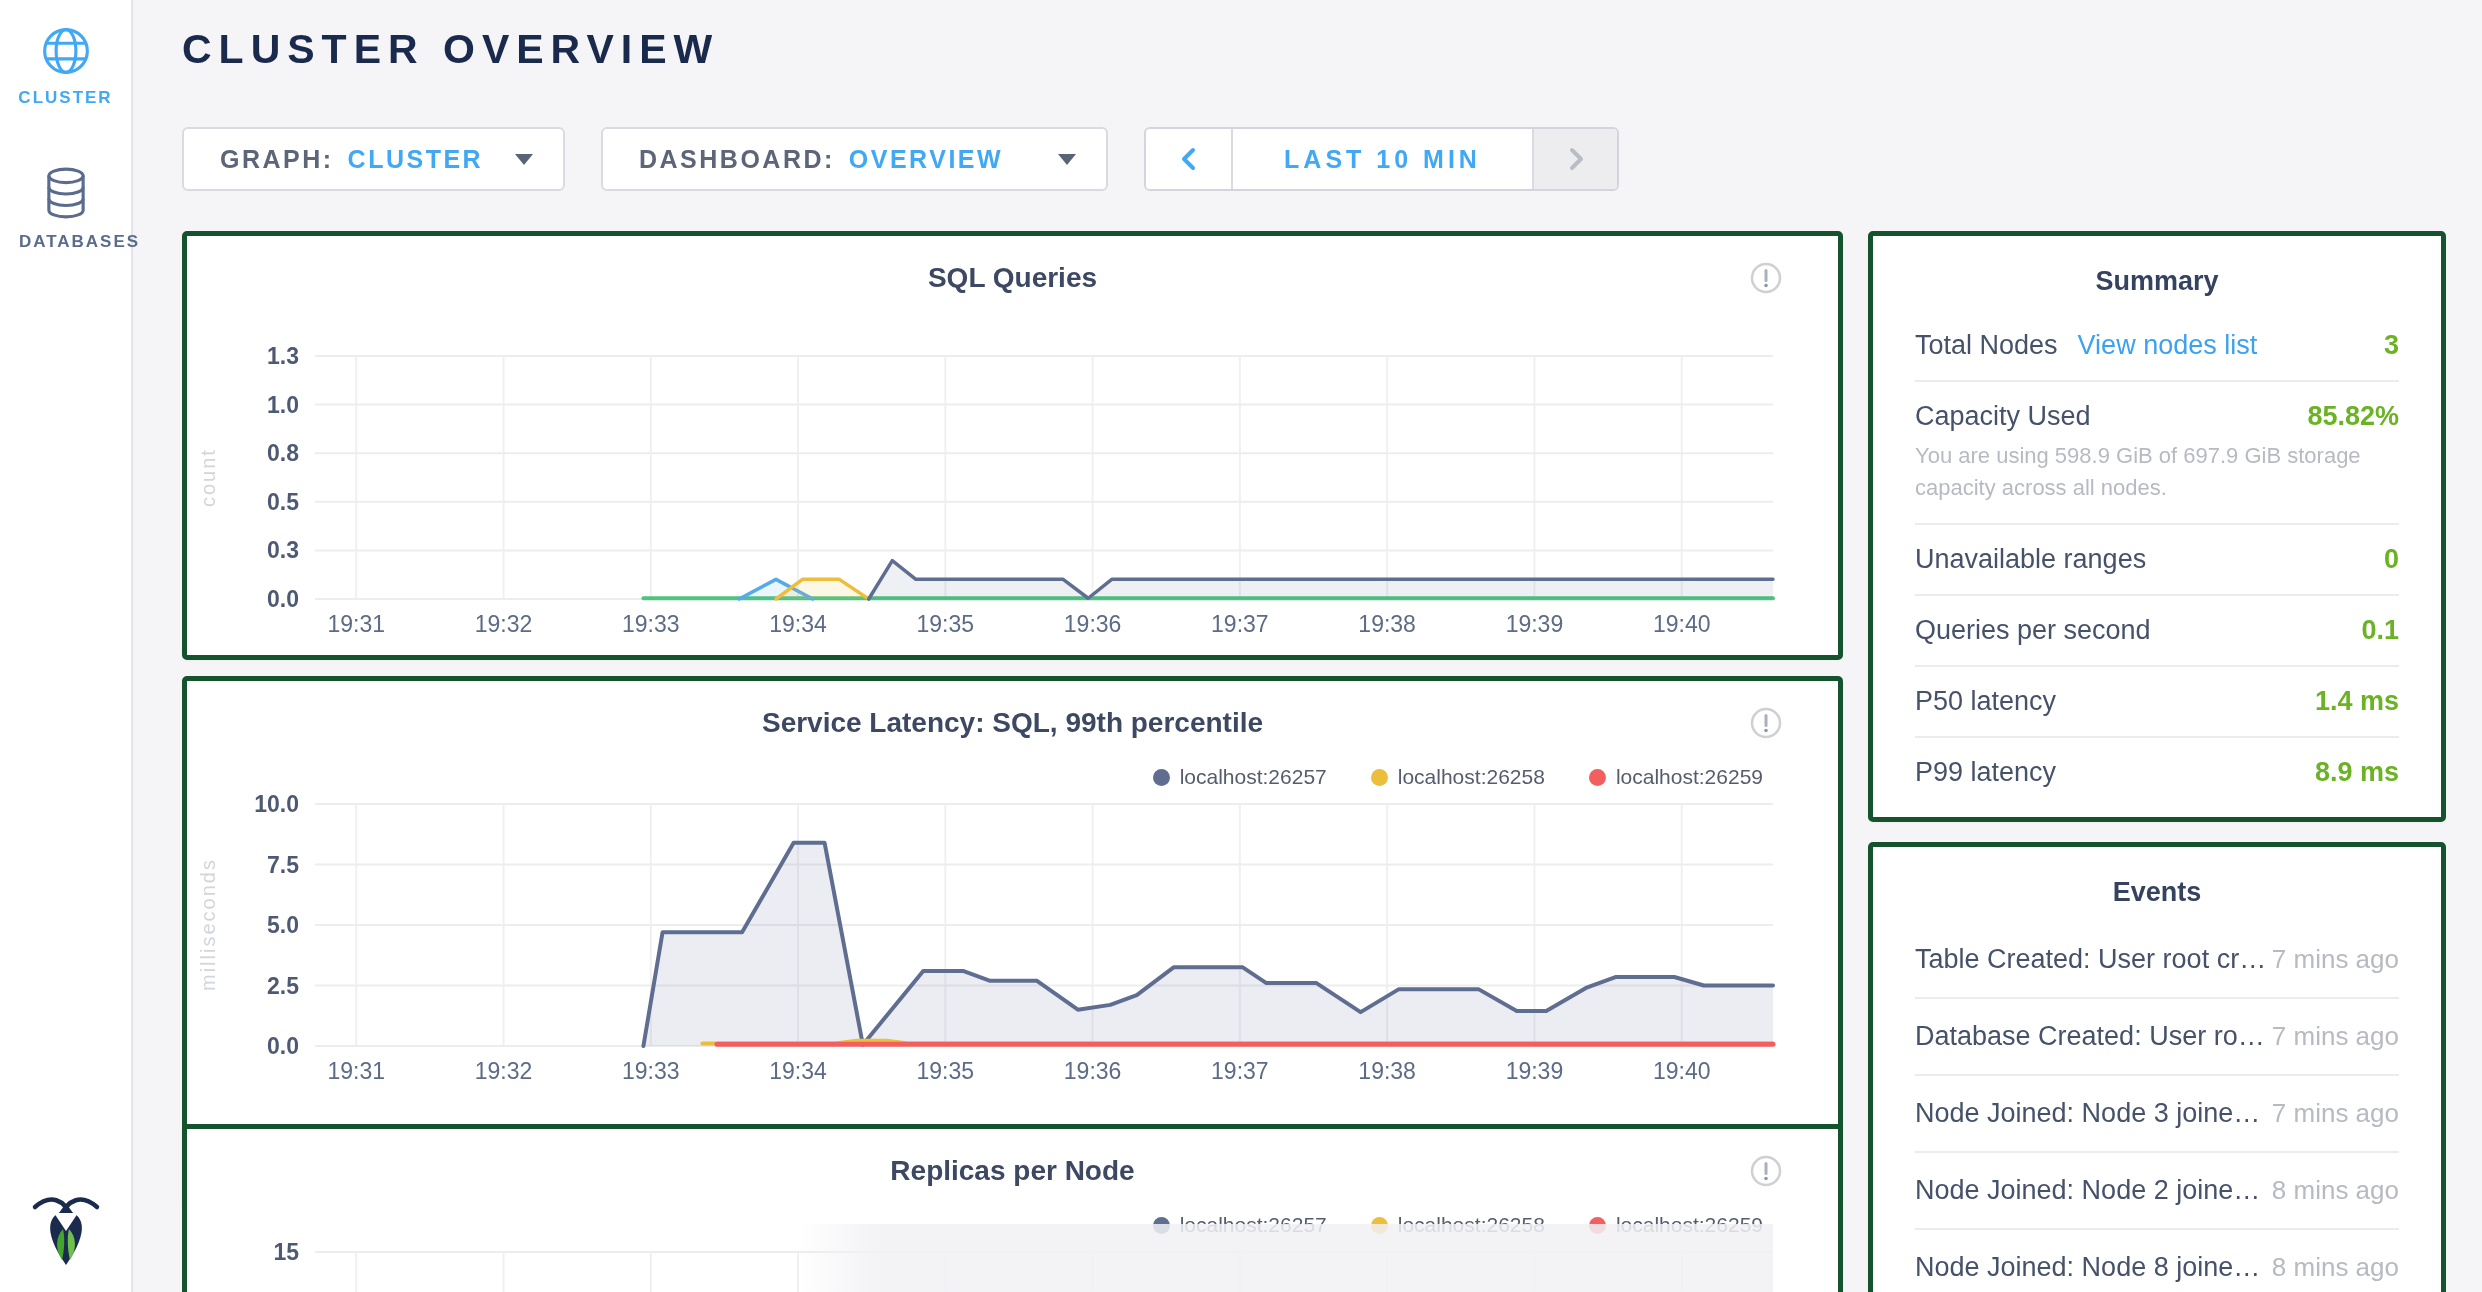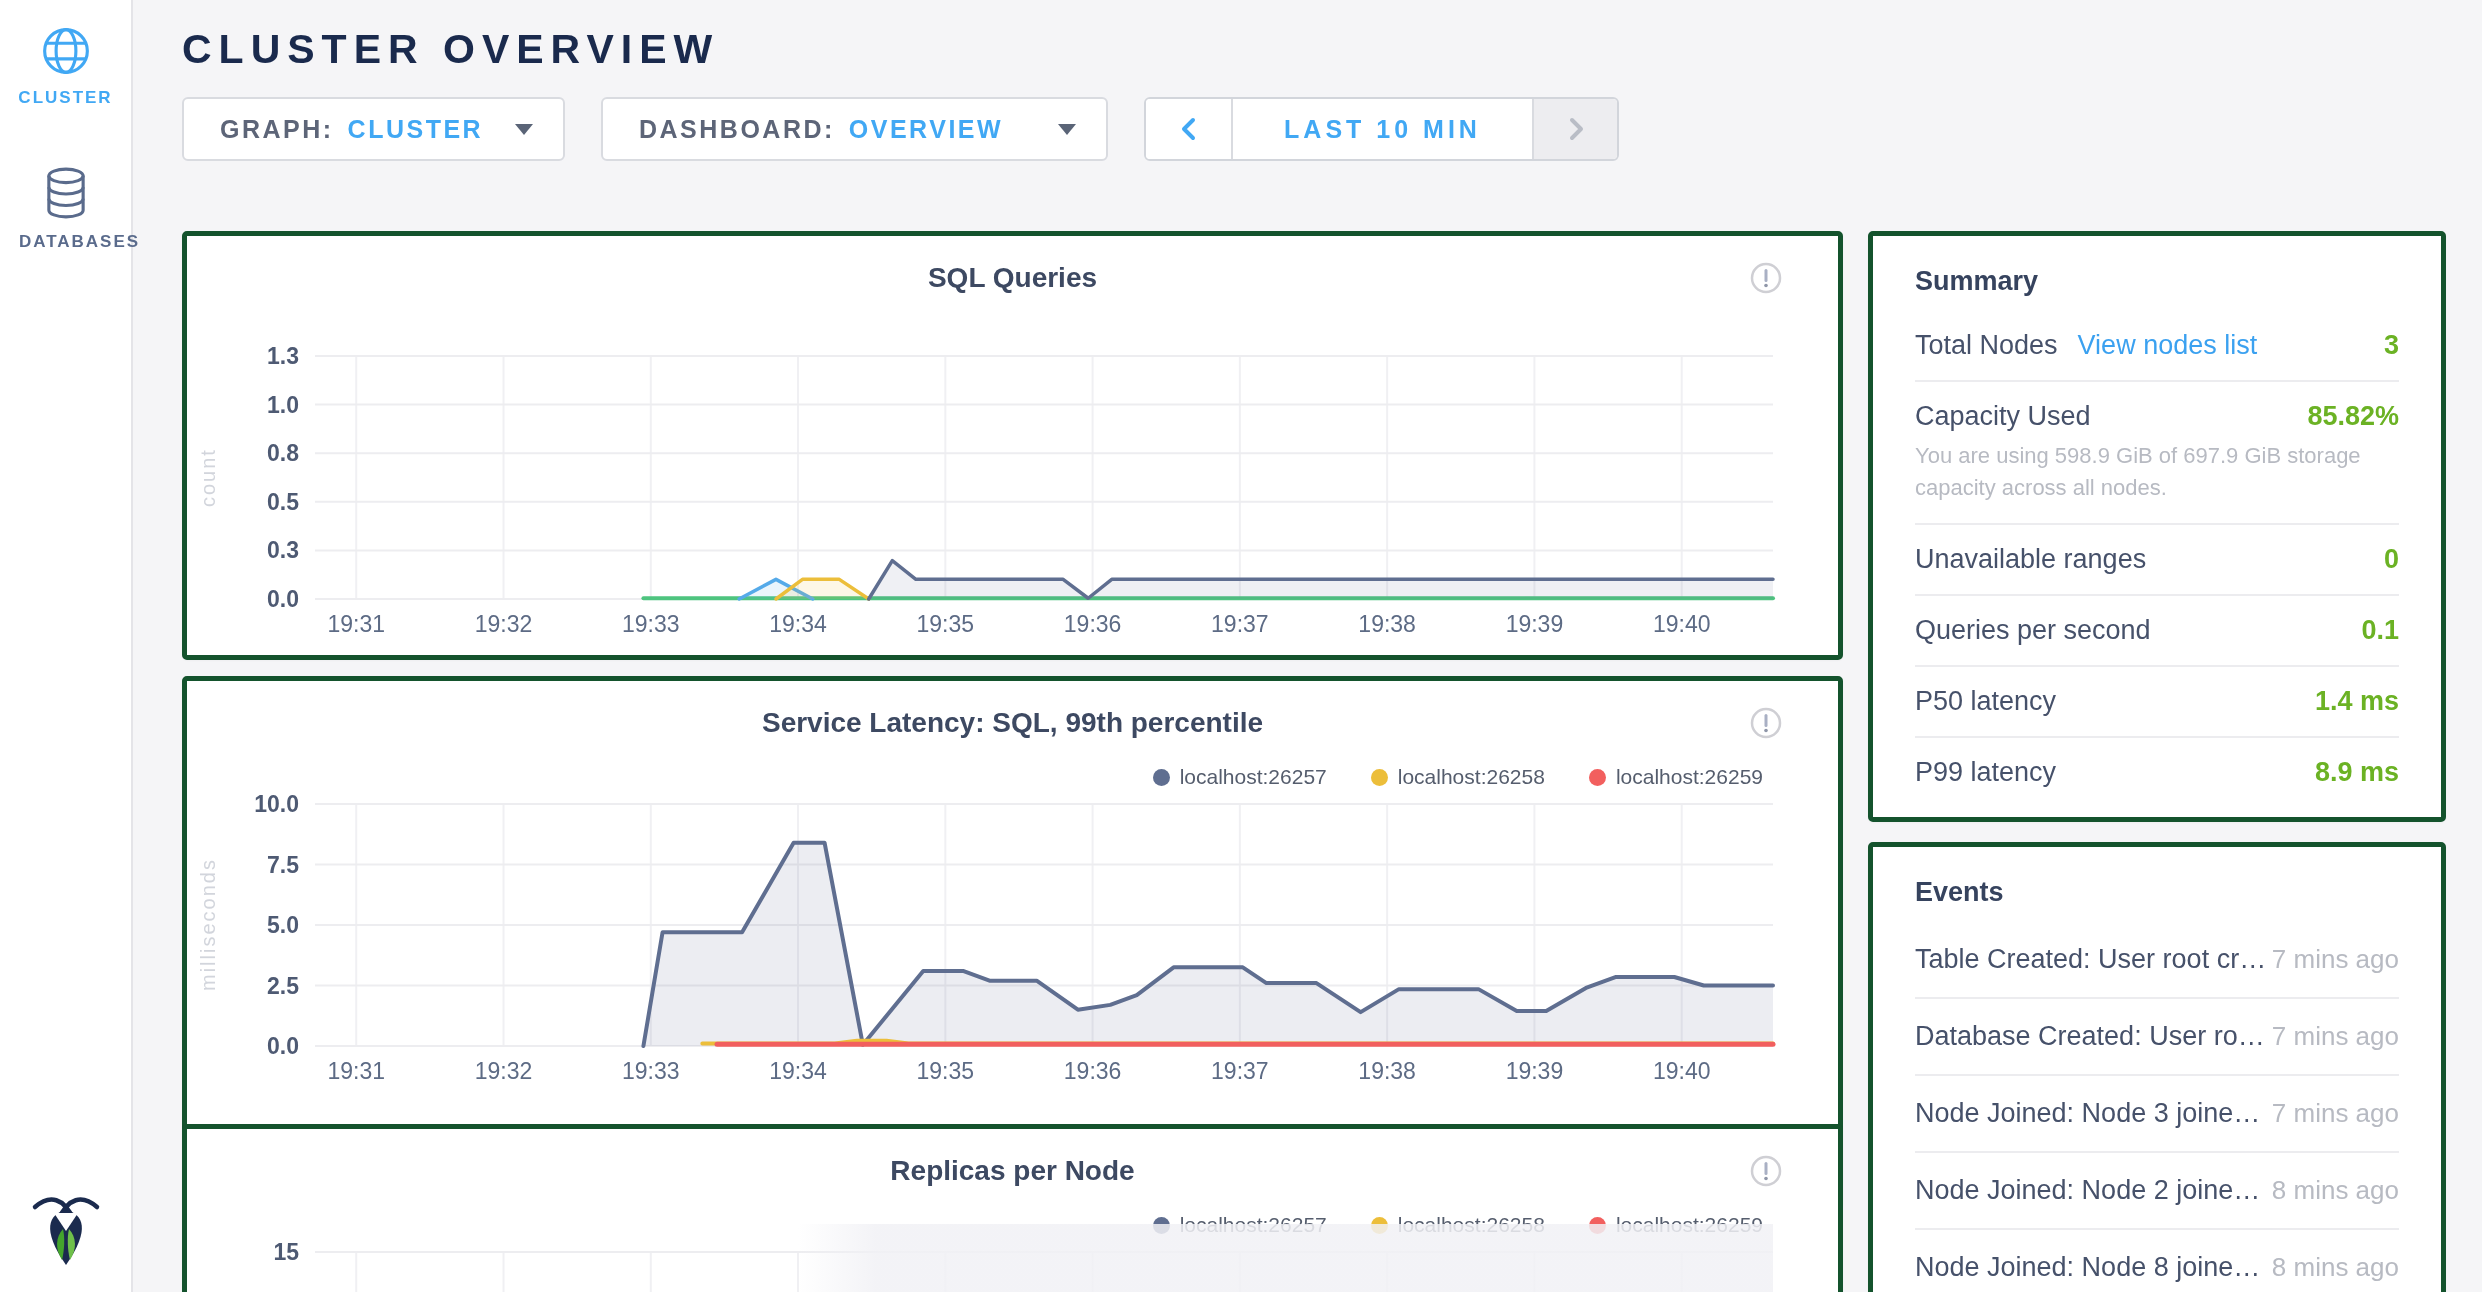--- a/index.html
+++ b/index.html
@@ -11,21 +11,21 @@
   .nav-item{width:100%;display:flex;flex-direction:column;align-items:center;cursor:pointer;}
   .nav-item .nav-label{margin-top:12px;font-size:17px;font-weight:bold;letter-spacing:2px;}
   .nav-cluster{padding-top:26px;}
   .nav-cluster .nav-label{color:#41a8f4;}
   .nav-databases{padding-top:58px;}
   .nav-databases .nav-label{color:#5a6b8c;padding-left:28px;}
   .logo{position:absolute;left:0;bottom:24px;width:131px;display:flex;justify-content:center;cursor:pointer;}
   
   .page-title{position:absolute;left:182px;top:26px;margin:0;font-size:41px;font-weight:800;
               letter-spacing:7px;color:#1a2a4d;}
-  .toolbar{position:absolute;left:182px;top:113px;height:48px;display:flex;align-items:flex-end;}
+  .toolbar{position:absolute;left:182px;top:135px;height:48px;display:flex;align-items:center;}
   .dropdown{display:flex;align-items:center;background:#fff;border:2px solid #d9dbe0;border-radius:6px;
             box-sizing:border-box;height:64px;padding:0 30px 0 36px;cursor:pointer;}
   .dd-graph{width:383px;margin-right:36px;}
   .dd-dashboard{width:507px;margin-right:36px;}
   .dd-label{font-size:25px;font-weight:600;letter-spacing:2.5px;color:#5d6578;}
   .dd-value{font-size:25px;font-weight:600;letter-spacing:2.5px;color:#41a8f4;margin-left:14px;}
   .dd-caret{width:0;height:0;border-left:9px solid transparent;border-right:9px solid transparent;
             border-top:11px solid #5a6477;margin-left:auto;}
   .timesel{display:flex;align-items:stretch;height:64px;border:2px solid #d2d5db;border-radius:6px;
            overflow:hidden;box-sizing:border-box;background:#fff;}
@@ -44,21 +44,21 @@
   .info-icon{position:absolute;right:56px;top:26px;width:32px;height:32px;cursor:pointer;}
   .legend{position:absolute;right:75px;display:flex;gap:44px;align-items:center;}
   .legend-item{display:flex;align-items:center;gap:10px;}
   .legend-dot{width:17px;height:17px;border-radius:50%;}
   .legend-label{font-size:21px;color:#555d6d;}
   .ylabel{position:absolute;left:10px;top:0;width:24px;text-align:center;transform:rotate(180deg);
           writing-mode:vertical-rl;font-size:20px;letter-spacing:2px;color:#d2d5dc;}
   .plot-svg{position:absolute;left:0;top:0;}
   
   .panel{left:1868px;width:578px;padding:0 42px;}
-  .panel-title{margin:30px 0 14px 0;font-size:27px;font-weight:bold;color:#36435e;}
+  .panel-title{margin:30px 0 14px 0;text-align:center;font-size:27px;font-weight:bold;color:#36435e;}
   .srow{padding:19px 0;border-bottom:2px solid #ececef;}
   .srow:last-child{border-bottom:none;}
   .srow-main{display:flex;align-items:baseline;}
   .srow-label{font-size:27px;color:#46516a;}
   .srow-link{font-size:27px;color:#3ba1f0;margin-left:20px;text-decoration:none;cursor:pointer;}
   .srow-value{margin-left:auto;font-size:27px;font-weight:bold;color:#6bb224;}
   .srow-sub{margin-top:8px;font-size:22px;line-height:1.45;color:#b7bac2;}
   .erow{display:flex;justify-content:space-between;align-items:baseline;padding:22px 0;
         border-bottom:2px solid #ececef;}
   .erow-text{font-size:27px;color:#46516a;white-space:nowrap;overflow:hidden;

